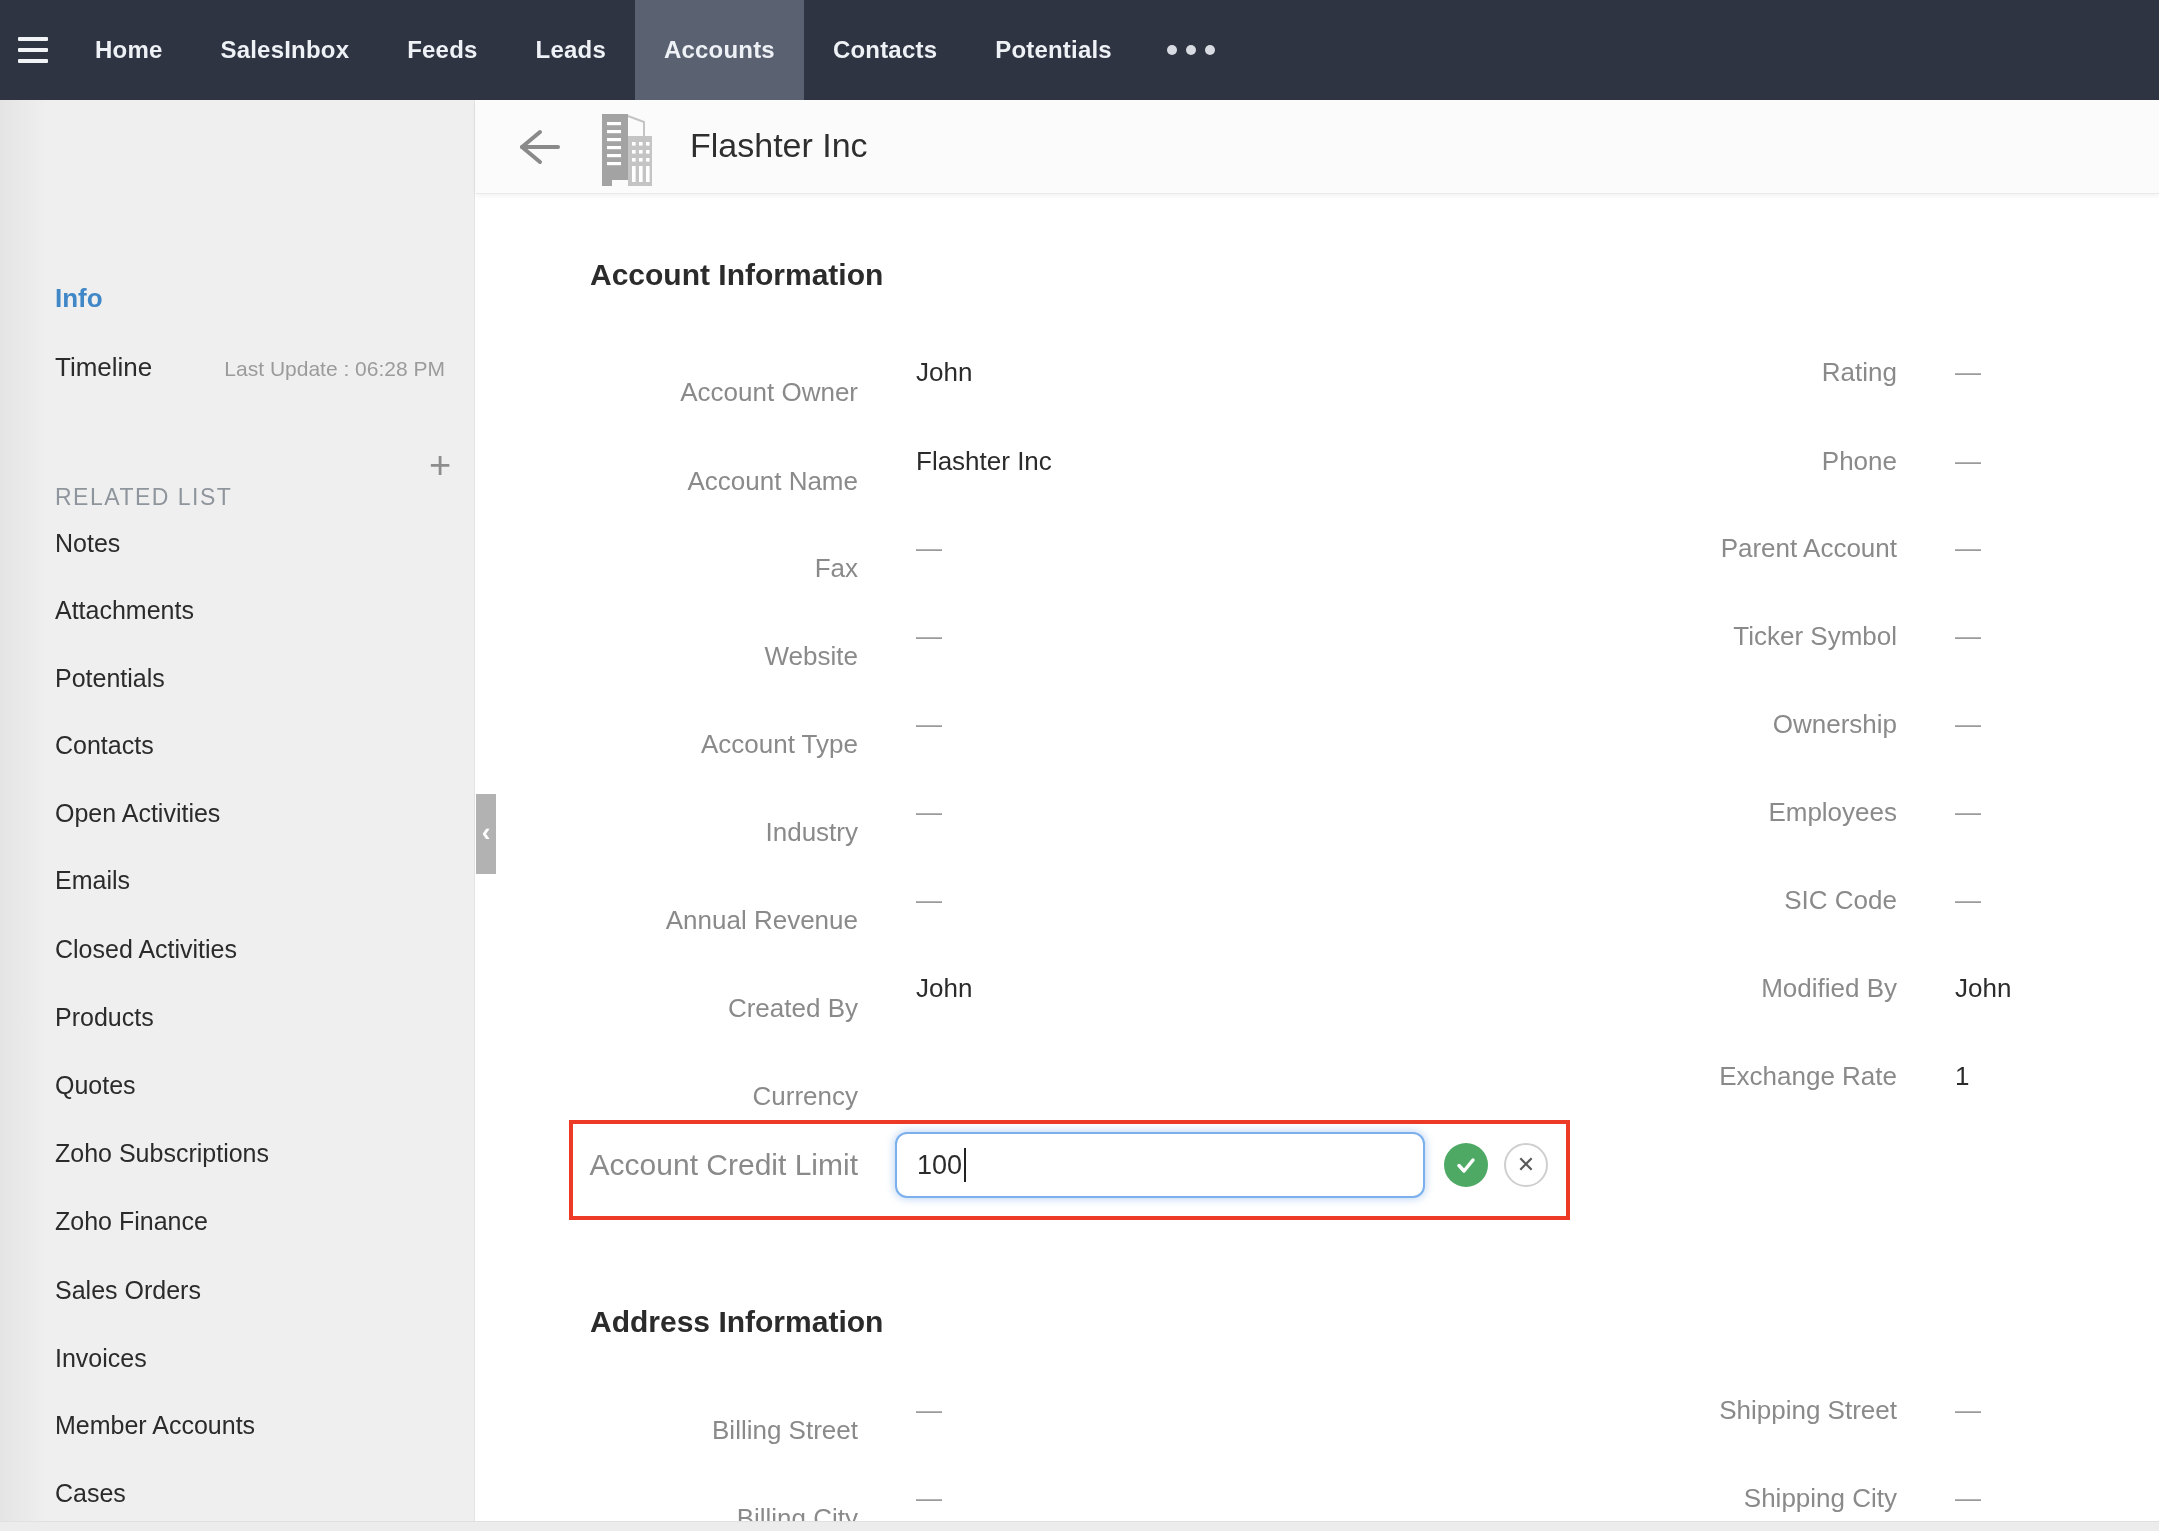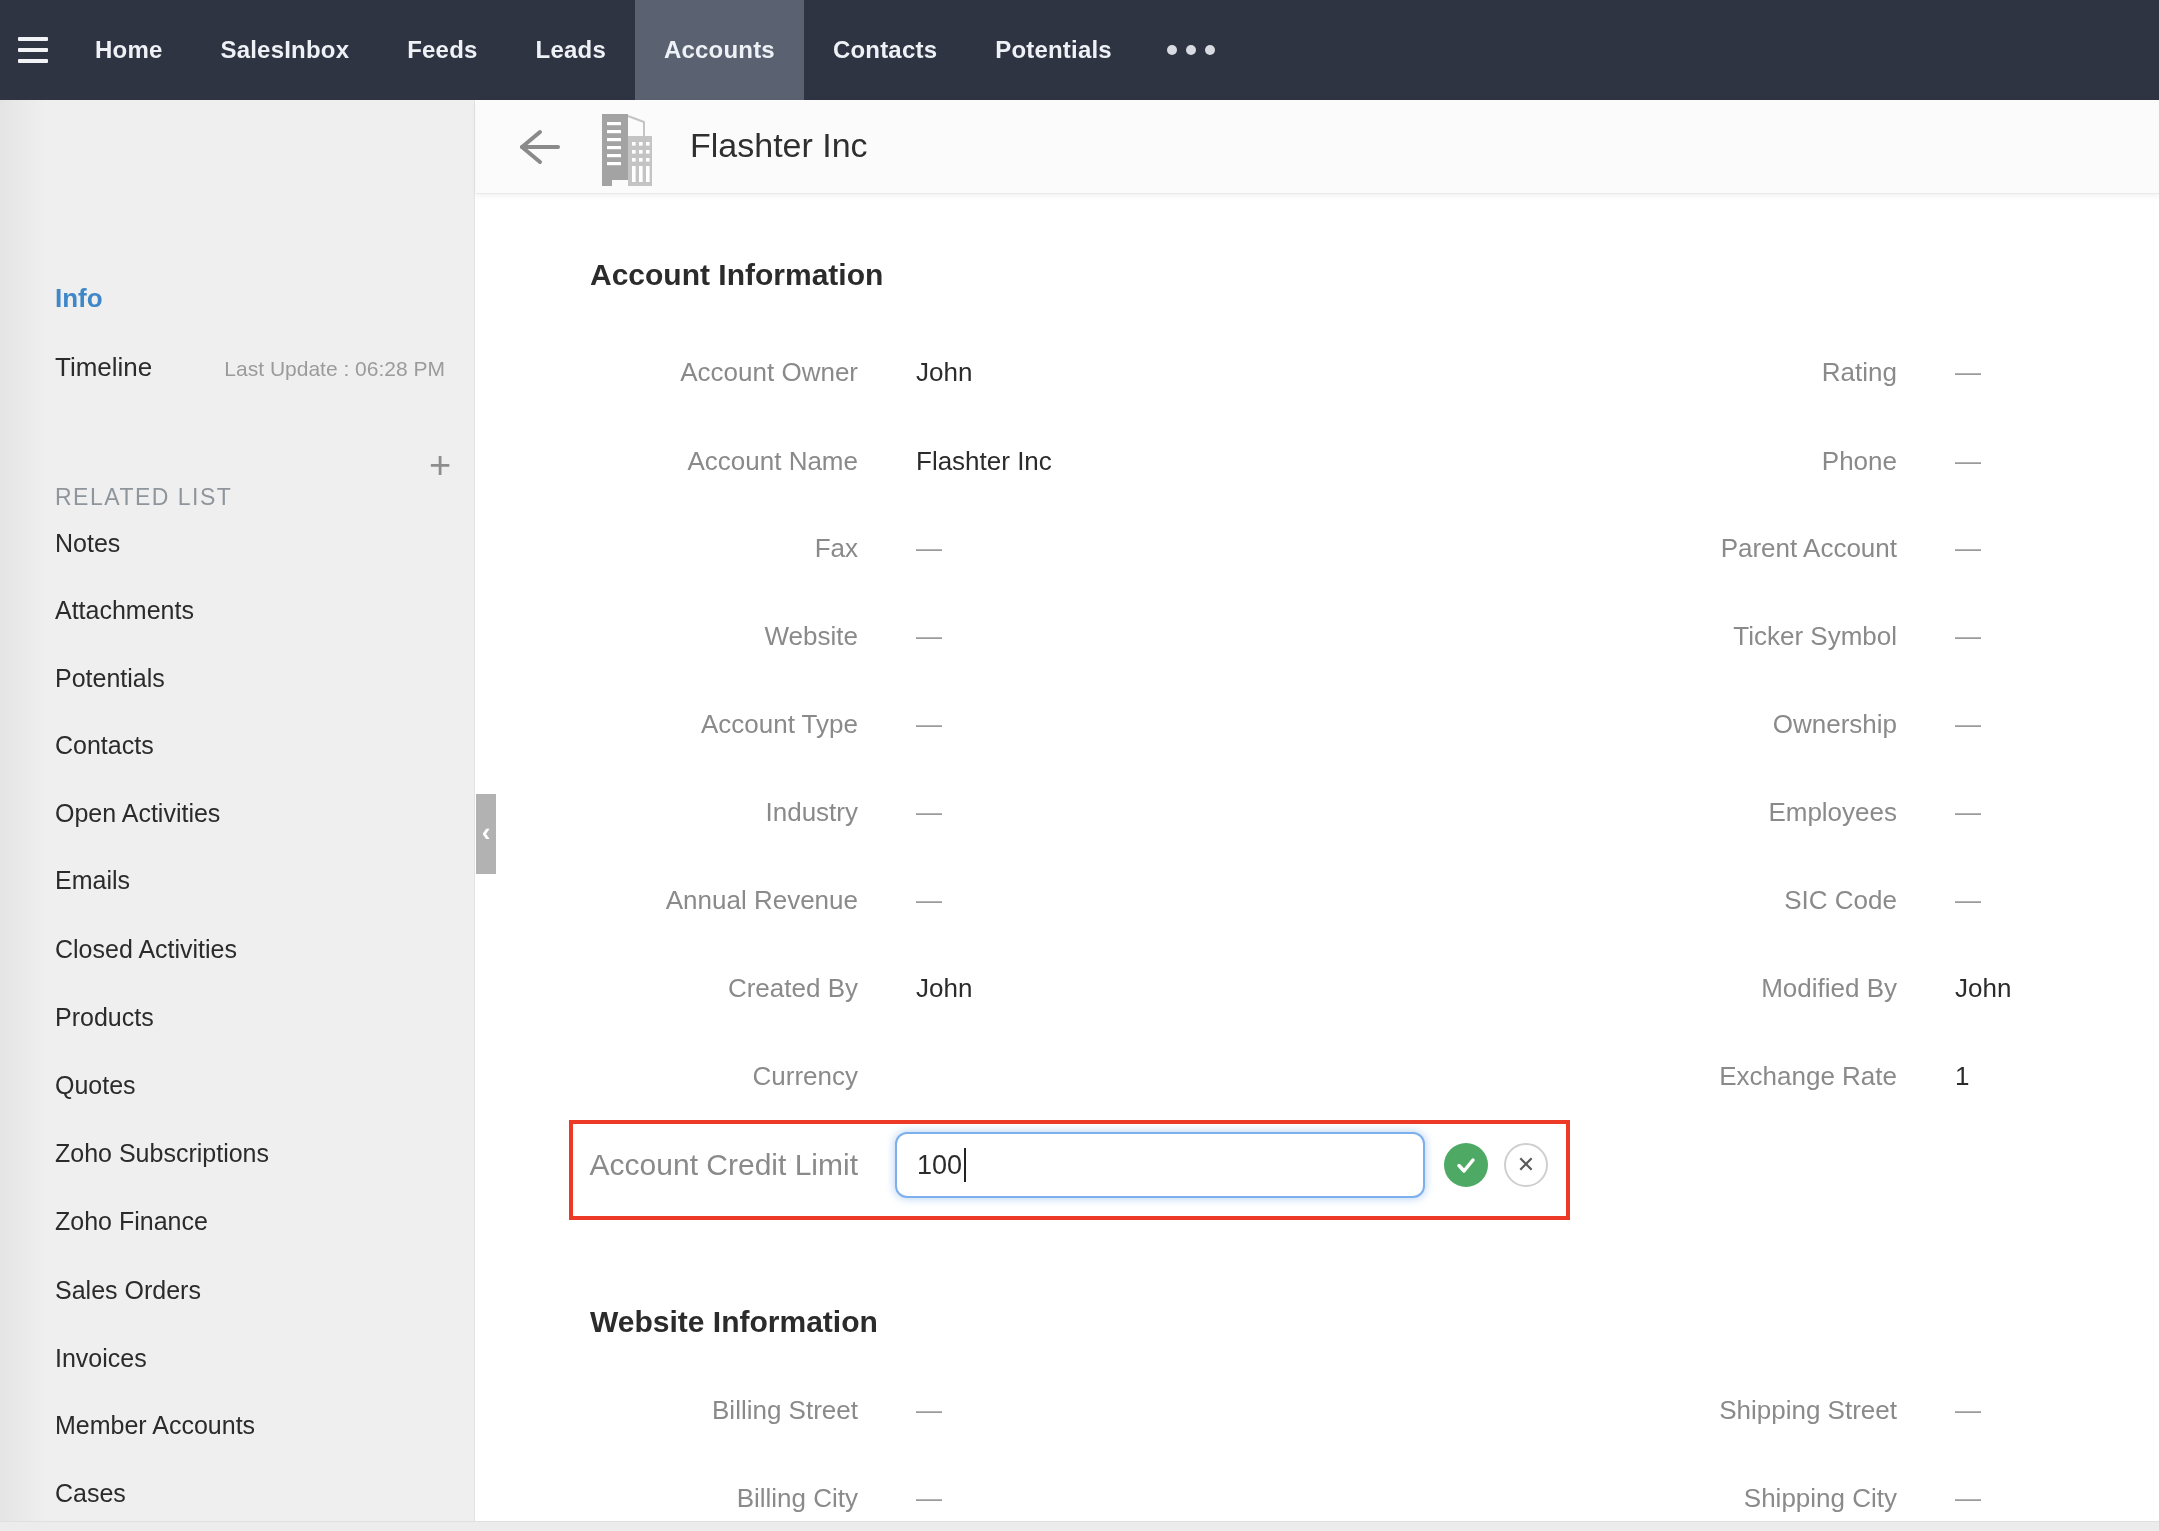--- a/index.html
+++ b/index.html
@@ -48,21 +48,21 @@
   .back-btn { position:absolute; left:34px; top:24px; width:52px; height:46px; cursor:pointer; }
   .org-icon { position:absolute; left:120px; top:10px; width:68px; height:78px; }
   .rec-title { position:absolute; left:214px; top:26px; font-size:34px; color:#2f2f2f;
     font-weight:500; white-space:nowrap; }
 
   .section-title { position:absolute; font-size:30px; font-weight:700; color:#2b2b2b; white-space:nowrap; }
 
   .frow { position:absolute; left:0; width:2159px; height:36px; font-size:26px; line-height:36px; }
   .frow .lab { position:absolute; color:#8a8a8a; text-align:right; white-space:nowrap; cursor:default; }
   .frow .val { position:absolute; color:#2b2b2b; white-space:nowrap; cursor:pointer; }
-  .frow .lab.lft { left:500px; width:358px; }
+  .frow .lab.lft { left:500px; width:358px;margin-top:20px; }
   .frow .val.lft { left:916px; width:620px; }
   .frow .lab.rgt { left:1540px; width:357px; }
   .frow .val.rgt { left:1955px; width:190px; }
   .frow .val.empty { color:#9b9b9b; }
 
   
   .annotation-box { position:absolute; left:569px; top:1120px; width:1001px; height:100px;
     border:4px solid #ed3a27; }
   .credit-label { position:absolute; left:500px; top:1147px; width:358px; height:36px;
     line-height:36px; font-size:30px; color:#8a8a8a; text-align:right; white-space:nowrap; }
@@ -239,21 +239,21 @@
   </div>
   <div class="confirm-btn">
     <svg width="24" height="24" viewBox="0 0 24 24">
       <path d="M5 12.5 L10 18 L19 7" stroke="#ffffff" stroke-width="3.5" fill="none" stroke-linecap="round" stroke-linejoin="round"></path>
     </svg>
   </div>
   <div class="cancel-btn">
       <span>✕</span>
     </div>
 
-  <div class="section-title" style="left:590px; top:1305px">Website Information</div>
+  <div class="section-title" style="left:590px; top:1305px">Address Information</div>
 
   <div class="frow" style="top:1392px">
     <div class="lab lft">Billing Street</div>
     <div class="val lft empty">—</div>
     <div class="lab rgt">Shipping Street</div>
     <div class="val rgt empty">—</div>
   </div>
   <div class="frow" style="top:1480px">
     <div class="lab lft">Billing City</div>
     <div class="val lft empty">—</div>

